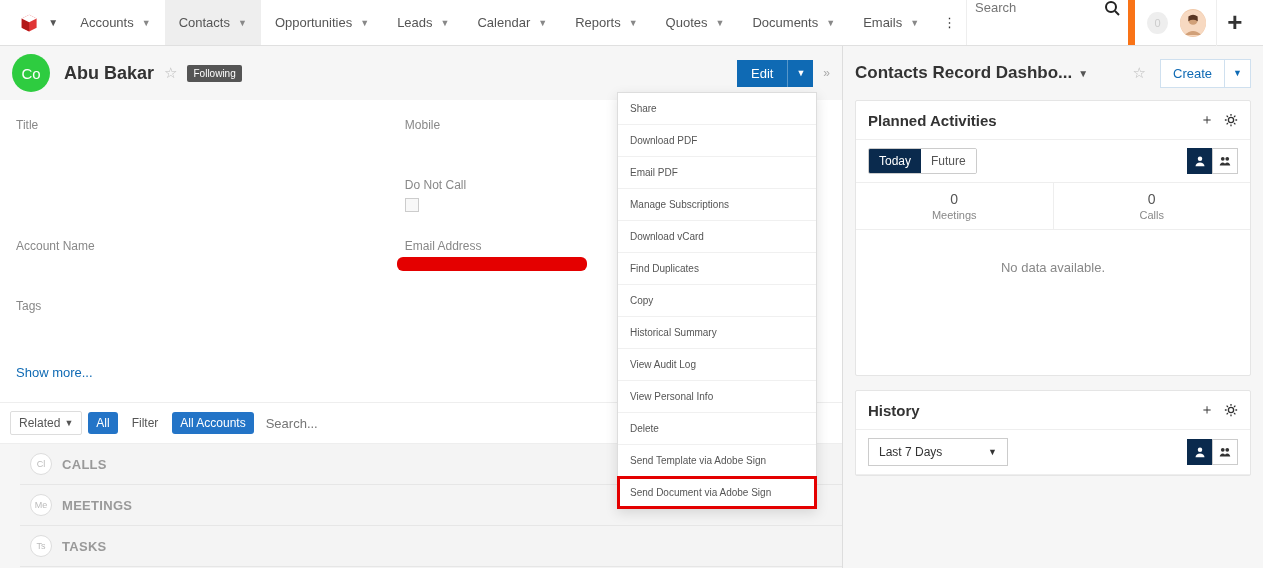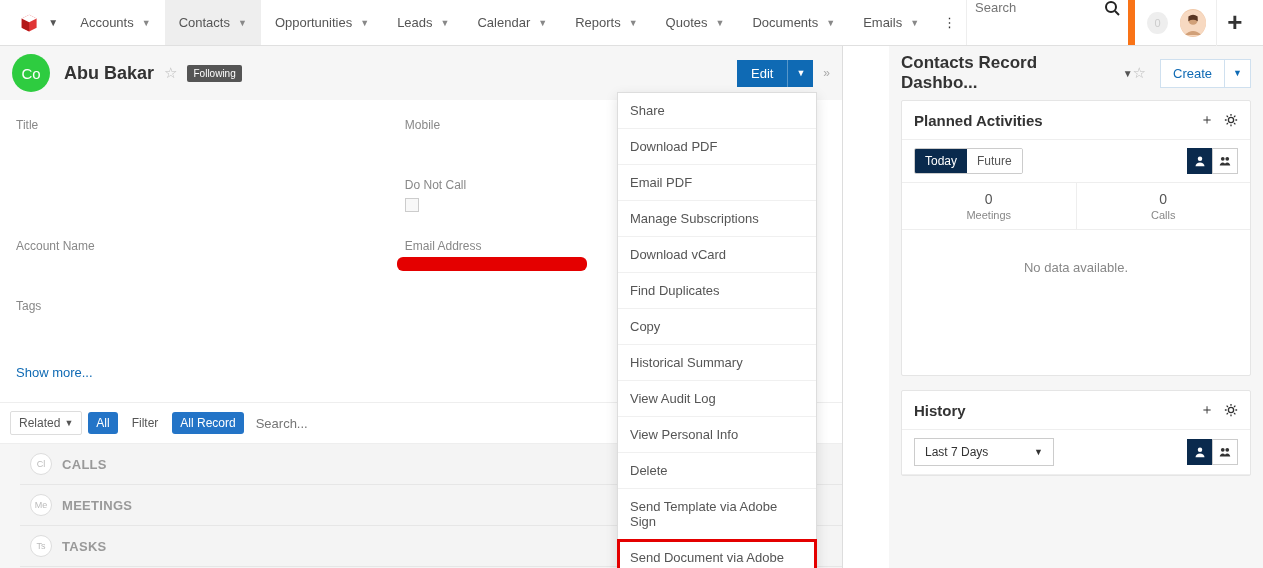--- a/index.html
+++ b/index.html
@@ -16,21 +16,21 @@
 .nav-more { padding: 0 10px; color: #333; cursor: pointer; }
 .topnav-spacer { flex: 1; }
 .search-wrap { display: flex; align-items: flex-start; border-left: 1px solid #eee; border-right: 7px solid #f97316; padding: 0 8px; height: 100%; width: 180px; }
 .search-input { border: none; outline: none; font-size: 13px; width: 120px; color: #555; }
 .search-icon { font-size: 16px; color: #333; margin-left: auto; }
 .notif-badge { width: 22px; height: 22px; border-radius: 50%; background: #eee; color: #ccc; display: flex; align-items: center; justify-content: center; font-size: 11px; margin: 0 12px; }
 .avatar { width: 28px; height: 28px; border-radius: 50%; overflow: hidden; background: #f0c8a8; margin-right: 10px; display:flex; align-items:center; justify-content:center; }
 .plus-btn { width: 40px; height: 46px; display: flex; align-items: center; justify-content: center; font-size: 26px; border-left: 1px solid #eee; font-weight: bold; cursor:pointer; }
 
 
-.main-wrap { display: flex; height: calc(100% - 46px); gap: 46px; }
+.main-wrap { display: flex; height: calc(100% - 46px); }
 .left-col { width: 843px; display: flex; flex-direction: column; border-right: 1px solid #ddd; background: #f6f6f6; }
 .right-col { flex: 1; display: flex; flex-direction: column; background: #f6f6f6; padding: 0 12px; }
 
 .rec-header { display: flex; align-items: center; height: 54px; padding: 0 12px; background: #f6f6f6; }
 .rec-avatar { width: 38px; height: 38px; border-radius: 50%; background: #2ecc40; color: #fff; display: flex; align-items: center; justify-content: center; font-size: 15px; margin-right: 14px; }
 .rec-name { font-size: 18px; font-weight: 600; color: #333; margin-right: 10px; }
 .star { color: #bbb; font-size: 15px; margin-right: 10px; cursor:pointer; }
 .following-badge { background: #555; color: #fff; font-size: 10px; padding: 3px 6px; border-radius: 2px; }
 .rec-header-spacer { flex: 1; }
 .edit-btn-group { display: flex; }
@@ -56,21 +56,21 @@
 .sp-search { border: none; outline: none; font-size: 13px; padding: 4px 6px; flex:1; }
 
 
 .sp-list { flex: 1; overflow: auto; background: #f4f4f4; margin-left: 20px; }
 .sp-row { display: flex; align-items: center; height: 41px; border-bottom: 1px solid #e6e6e6; padding: 0 10px; cursor:pointer; }
 .sp-circle { width: 22px; height: 22px; border-radius: 50%; border: 1px solid #ddd; background: #fff; color: #bbb; font-size: 9px; display:flex; align-items:center; justify-content:center; margin-right: 10px; }
 .sp-title { color: #999; font-weight: 600; font-size: 13px; letter-spacing: 0.3px; }
 
 
 .dropdown { position: absolute; top: 92px; left: 617px; width: 200px; background: #fff; border: 1px solid #ddd; box-shadow: 0 4px 12px rgba(0,0,0,0.12); z-index: 50; }
-.dd-item { padding: 10px 12px; font-size: 13px; color: #555; border-bottom: 1px solid #f0f0f0; cursor:pointer; }
+.dd-item { padding: 10px 12px; font-size: 10px; color: #555; border-bottom: 1px solid #f0f0f0; cursor:pointer; }
 .dd-item:last-child { border-bottom: none; }
 .dd-item.highlight { outline: 3px solid #e40000; outline-offset: -2px; }
 
 
 .dash-header { display: flex; align-items: center; height: 54px; }
 .dash-title { font-size: 17px; font-weight: 600; color: #333; display:flex; align-items:center; gap:6px; cursor:pointer; }
 .dash-title .caret { font-size: 10px; color: #555; }
 .dash-header-spacer { flex: 1; }
 .dash-star { color: #bbb; font-size: 15px; margin-right: 14px; cursor:pointer; }
 .create-group { display:flex; }
@@ -230,21 +230,21 @@
       <div class="show-more">Show more...</div>
     </div>
 
     <div class="subpanel-bar">
       <div class="sp-btn">
           <span>Related</span>
           <span style="font-size:9px;">▼</span>
         </div>
       <div class="sp-pill">All</div>
       <div class="sp-btn" style="border:none;">Filter</div>
-      <div class="sp-pill">All Record</div>
+      <div class="sp-pill">All Accounts</div>
       <input class="sp-search" placeholder="Search..." style="">
     </div>
 
     <div class="sp-list" id="sp-list">
         <div class="sp-row">
           <div class="sp-circle">Cl</div>
           <div class="sp-title">CALLS</div>
         </div>
         <div class="sp-row">
           <div class="sp-circle">Me</div>

